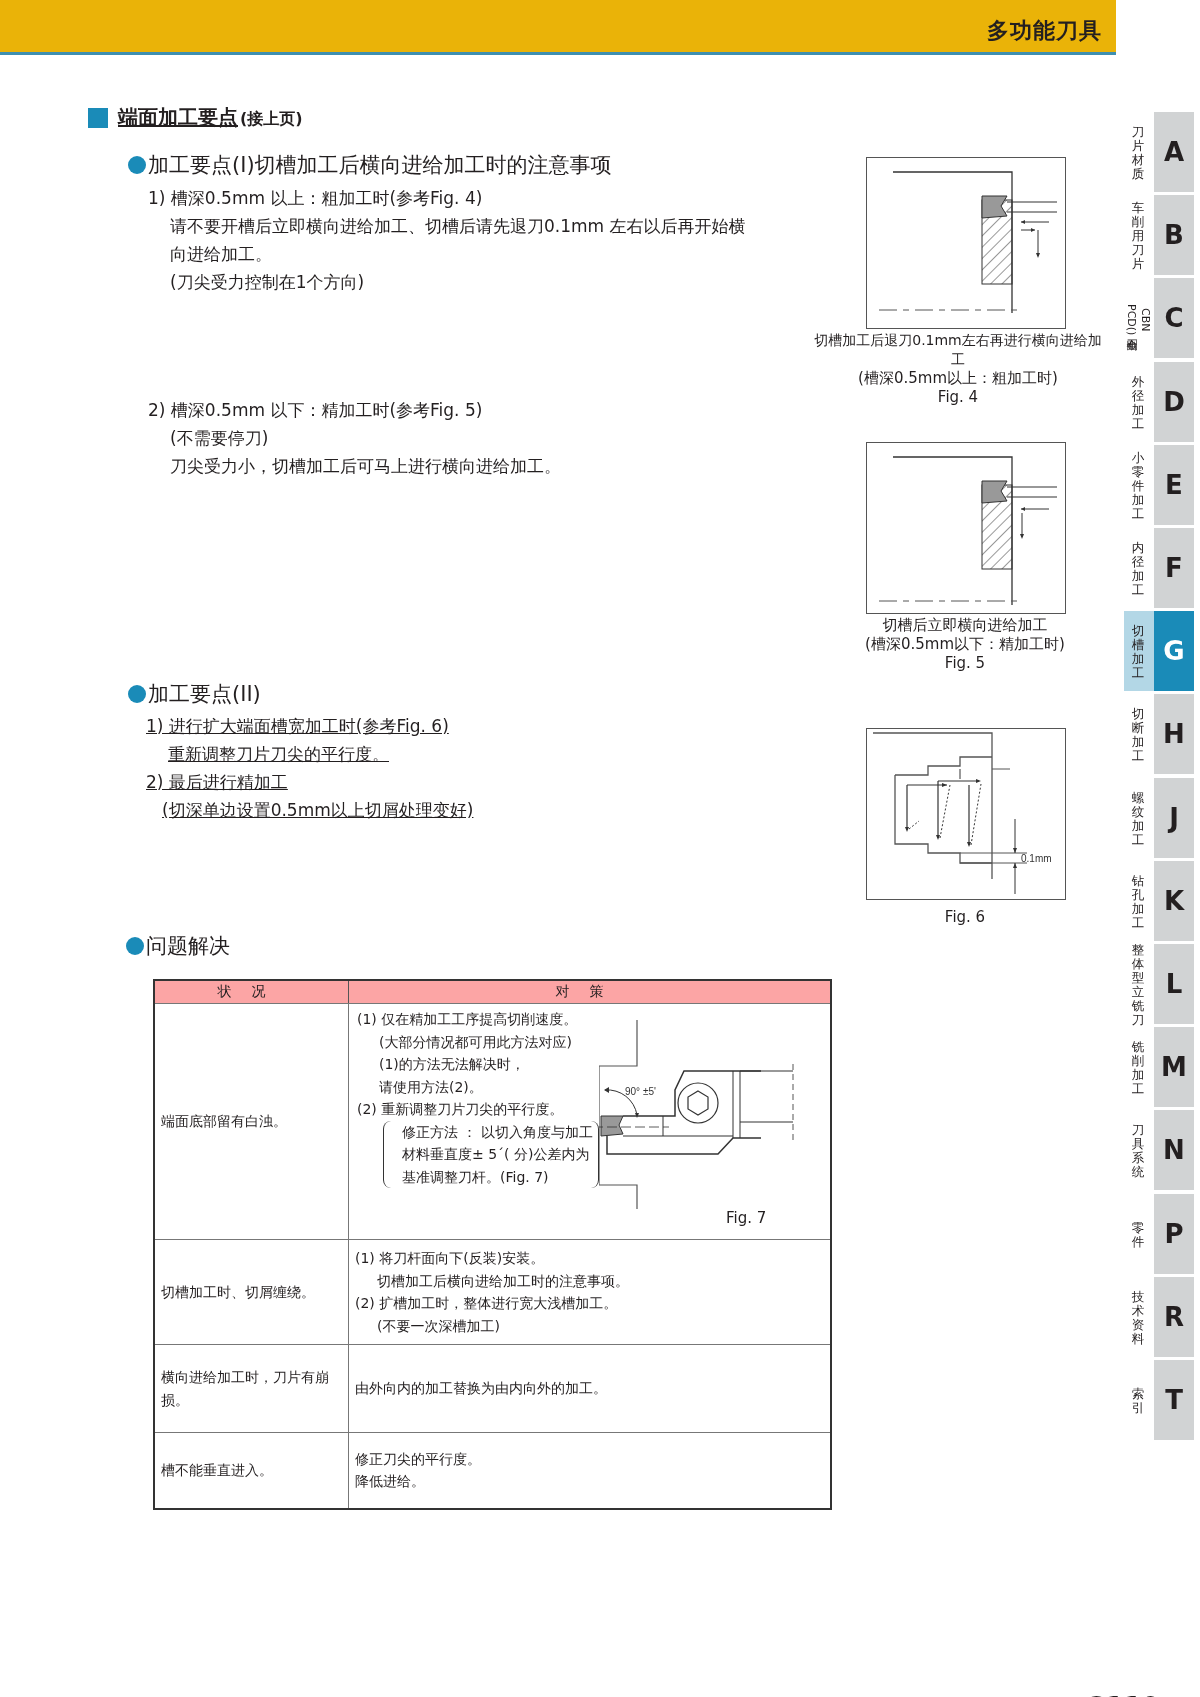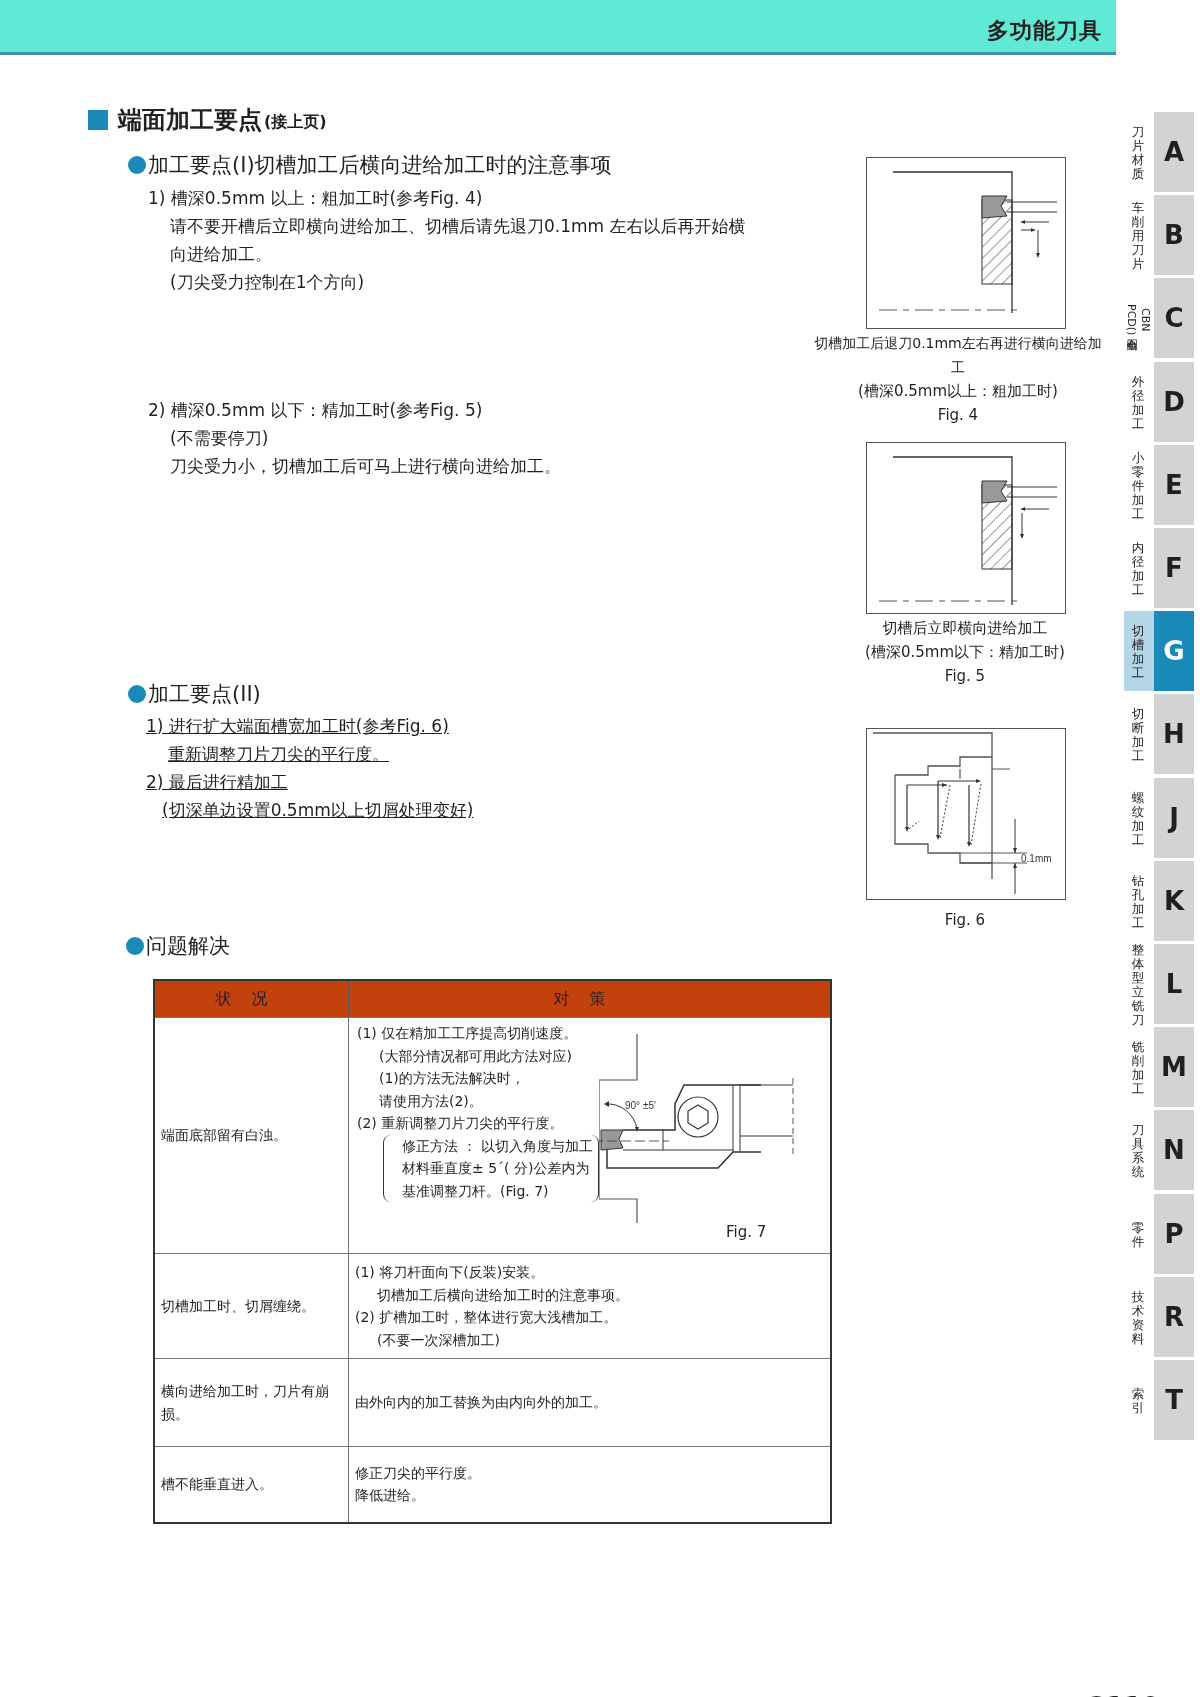--- a/index.html
+++ b/index.html
@@ -3,47 +3,47 @@
 <meta charset="utf-8">
 <style>
   html, body { margin: 0; padding: 0; }
   body {
     width: 1200px; height: 1697px; position: relative; overflow: hidden;
     background: #ffffff; color: #231f20;
     font-family: "DejaVu Sans", "Liberation Sans", sans-serif;
   }
   .header-band {
     position: absolute; left: 0; top: 0; width: 1116px; height: 52px;
-    background: #5eead4; border-bottom: 3px solid #3f8fb0;
+    background: #eab308; border-bottom: 3px solid #3f8fb0;
   }
   .header-title {
     position: absolute; right: 14px; top: 16px;
     font-size: 22px; font-weight: bold; color: #231f20; letter-spacing: 1px;
   }
   .section-title {
     position: absolute; left: 88px; top: 104px; display: flex; align-items: center;
   }
   .section-title .sq { width: 20px; height: 20px; background: #1a8bb8; margin-right: 10px; }
-  .section-title .main { font-size: 24px; font-weight: bold; }
+  .section-title .main { font-size: 20px; font-weight: bold; text-decoration: underline; }
   .section-title .sub { font-size: 16px; font-weight: bold; margin-left: 2px; margin-top: 4px; }
 
   .bullet-head {
     position: absolute; display: flex; align-items: center; font-size: 21px;
   }
   .bullet-head .dot {
     width: 18px; height: 18px; border-radius: 50%; background: #1a8bb8; margin-right: 2px;
   }
   .text-block { position: absolute; font-size: 17px; line-height: 28px; }
   .text-block .ln { white-space: nowrap; }
   .ind1 { padding-left: 22px; }
   .ind2 { padding-left: 16px; }
 
   .fig { position: absolute; border: 1.5px solid #555; background: #fff; }
   .fig svg { display: block; }
-  .caption { position: absolute; text-align: center; font-size: 15px; line-height: 24px; width: 300px; }
+  .caption { position: absolute; text-align: center; font-size: 15px; line-height: 19px; width: 300px; }
 
   
   .tabs { position: absolute; left: 1124px; top: 112px; width: 76px; }
   .tab { position: absolute; left: 0; width: 76px; height: 80px; }
   .tab .vlabel {
     position: absolute; left: 2px; top: 4px; width: 24px; height: 74px;
     font-size: 12.5px; line-height: 14px; text-align: center; color: #231f20;
     display: flex; flex-direction: column; align-items: center; justify-content: center;
   }
   .tab .vlabel span { display: block; }
@@ -54,21 +54,21 @@
   }
   .tab.active .vlabel-bg { position: absolute; left: 0; top: 0; width: 30px; height: 80px; background: #b3d7e6; }
   .tab.active .letter-box { background: #1a8bb8; color: #fff; }
 
   
   .tbl {
     position: absolute; left: 153px; top: 979px; width: 679px;
     border-collapse: collapse; border: 2px solid #333; font-size: 14px;
   }
   .tbl th {
-    background: #c2410c; font-weight: normal; font-size: 16px; height: 22px; padding: 7px;
+    background: #fca5a5; font-weight: normal; font-size: 14px; height: 22px; padding: 0;
     border: 1px solid #555; border-bottom: 1px solid #777; letter-spacing: 20px;
   }
   .tbl td { border: 1px solid #777; vertical-align: middle; padding: 0 6px; line-height: 22.5px; }
   .tbl td.status { width: 181px; }
   .tbl .row1 { height: 235px; }
   .tbl .row2 { height: 105px; }
   .tbl .row3 { height: 88px; }
   .tbl .row4 { height: 76px; }
   .cell-rel { position: relative; height: 100%; }
 

